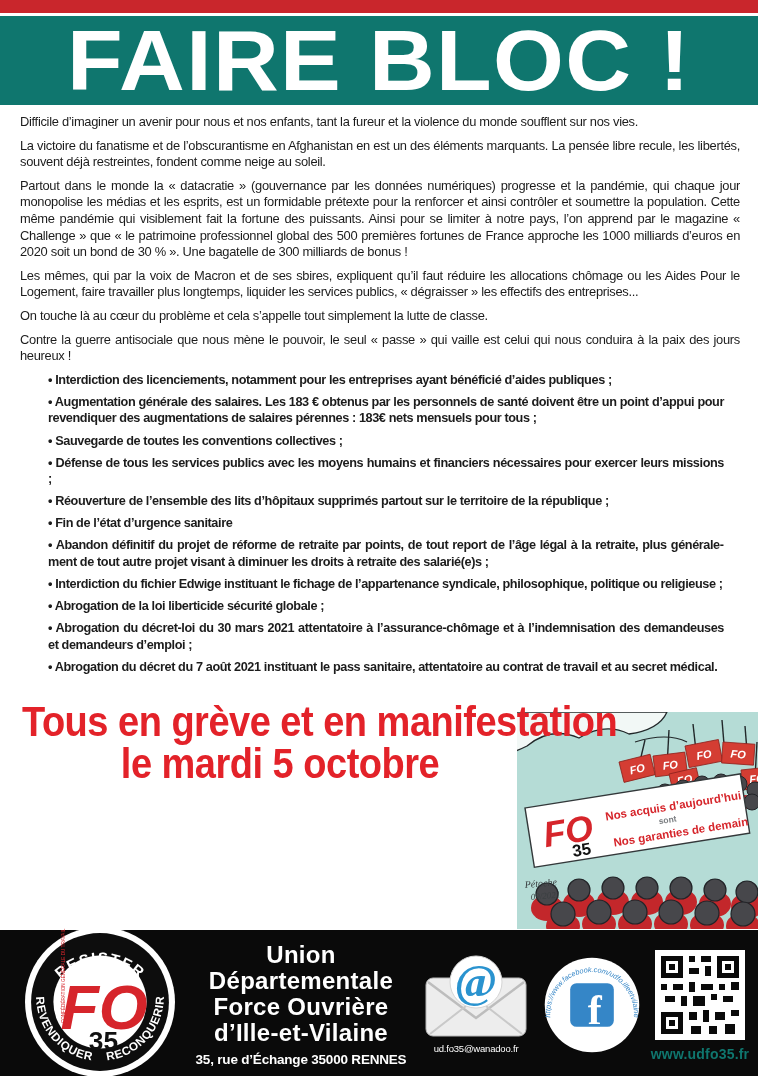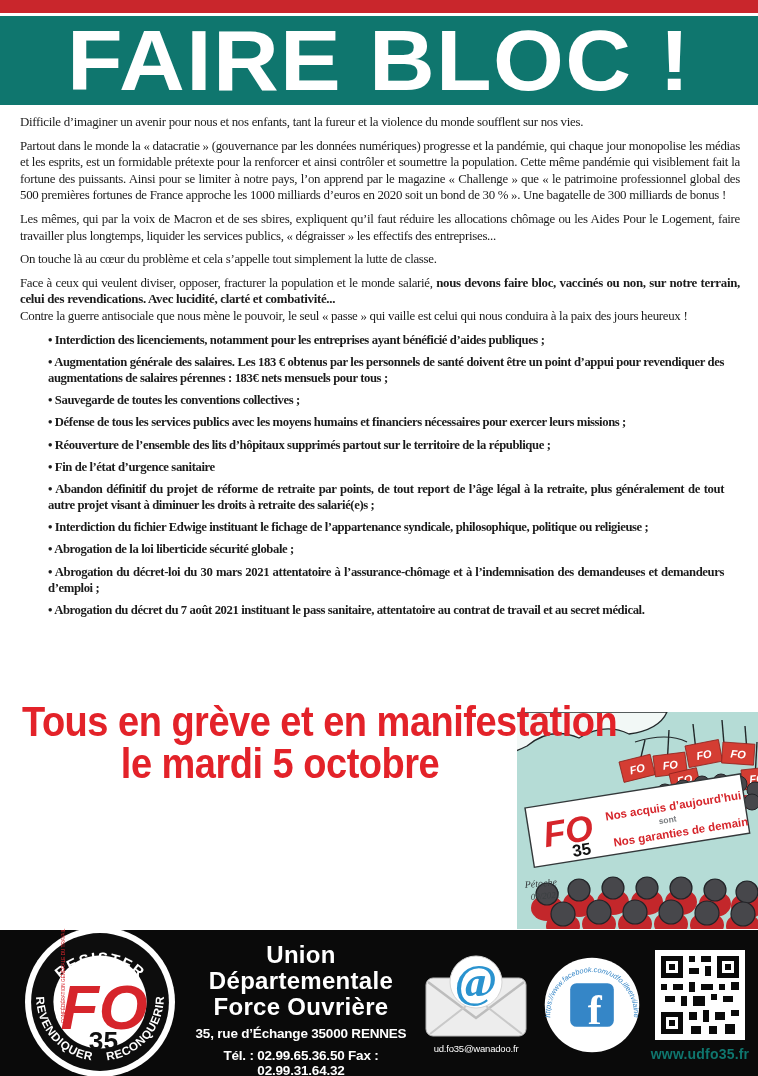--- a/index.html
+++ b/index.html
@@ -15,21 +15,21 @@
     display:flex; align-items:center; justify-content:center; overflow:hidden;
   }
   .banner .title {
     color:#ffffff; font-weight:bold; font-size:66px; letter-spacing:1px; white-space:nowrap;
     transform:scale(1.38,1.28); transform-origin:center;
   }
   
   .content {
     position:absolute; left:20px; top:114px; width:720px; height:586px;
     color:#1c1c1c; font-size:12.9px; line-height:16.6px; letter-spacing:-0.3px;
-    text-align:justify; overflow:hidden;font-family:Liberation Serif, serif;
+    text-align:justify; overflow:hidden;
   }
   .content p { margin:0 0 7px 0; }
   .content p.nogap { margin-bottom:0; }
   .demands { list-style:none; margin:6px 0 0 28px; width:676px; }
   .demands li {
     font-weight:bold; font-size:12.7px; line-height:16.6px; letter-spacing:-0.4px;
     margin-bottom:5.5px; text-align:justify;
   }
   .demands li::before { content:"• "; }
   
@@ -73,24 +73,24 @@
 
 <div id="page">
 
   <div class="top-strip"></div>
   <div class="banner">
     <div class="title">FAIRE BLOC !</div>
   </div>
 
   <div class="content">
     <p>Difficile d’imaginer un  avenir pour nous et nos enfants, tant la fureur et la violence du monde soufflent sur nos vies.</p>
+    <p>La victoire du fanatisme et de l’obscurantisme en Afghanistan en est un des éléments marquants. La pensée libre recule, les libertés, souvent déjà restreintes, fondent comme neige au soleil.</p>
     <p>Partout dans le monde  la « datacratie » (gouvernance par les données numériques) progresse et la pandémie, qui chaque jour monopolise les médias et les esprits, est un formidable prétexte pour la  renforcer et ainsi contrôler et  soumettre  la population. Cette même pandémie qui visiblement fait la fortune des puissants. Ainsi pour se limiter à notre pays, l’on apprend par le magazine «  Challenge »  que «  le patrimoine professionnel  global des 500 premières fortunes de France approche les 1000 milliards d’euros en 2020 soit un bond de 30 % ».  Une bagatelle de 300 milliards de bonus !</p>
     <p>Les mêmes, qui par la voix de Macron et de ses sbires, expliquent qu’il faut réduire les allocations chômage ou les Aides Pour le Logement, faire travailler plus longtemps, liquider les services publics, « dégraisser » les effectifs des entreprises...</p>
     <p>On touche là au cœur du problème et cela s’appelle tout simplement la lutte de classe.</p>
-    <p class="nogap"><span>Face à ceux qui veulent diviser, opposer, fracturer la population et le monde salarié, </span><strong>nous devons faire bloc, vaccinés ou non, sur notre terrain, celui des revendications. Avec lucidité, clarté et combativité...</strong></p>
     <p>Contre la guerre antisociale que nous mène le pouvoir, le seul « passe » qui vaille est celui qui nous conduira à la paix des jours heureux !</p>
     <ul class="demands">
       <li>Interdiction des licenciements, notamment pour les entreprises ayant bénéficié d’aides publiques ;</li>
       <li>Augmentation générale des salaires. Les 183 € obtenus par les personnels de santé doivent être un point d’appui pour revendiquer des augmentations de salaires pérennes : 183€ nets mensuels pour tous ;</li>
       <li>Sauvegarde de toutes les conventions collectives ;</li>
       <li>Défense de tous les services publics avec les moyens humains et financiers nécessaires pour exercer leurs missions ;</li>
       <li>Réouverture de l’ensemble des lits d’hôpitaux supprimés partout sur le territoire de la république ;</li>
       <li>Fin de l’état d’urgence sanitaire</li>
       <li>Abandon définitif du projet de réforme de retraite par points, de tout report de l’âge légal à la retraite, plus générale­ment de tout autre projet visant à diminuer les droits à retraite des salarié(e)s ;</li>
       <li>Interdiction du fichier Edwige instituant le fichage de l’appartenance syndicale, philosophique, politique ou religieuse ;</li>
@@ -241,20 +241,21 @@
         <textPath href="#arcBottom" startOffset="77%" text-anchor="middle">RECONQUERIR</textPath>
       </text>
       <text x="36" y="102" font-family="Liberation Sans, sans-serif" font-weight="bold" font-style="italic" font-size="62" fill="#d6252b">FO</text>
       <text x="64" y="122" font-family="Liberation Sans, sans-serif" font-weight="bold" font-size="26" fill="#111111">35</text>
       <text x="40" y="96" font-family="Liberation Sans, sans-serif" font-size="4.6" fill="#d6252b" transform="rotate(-90 40 96)">CONFÉDÉRATION GÉNÉRALE DU TRAVAIL</text>
     </svg>
 
     <div class="org-block">
       <div class="l1">Union Départementale</div>
       <div class="l1">Force Ouvrière</div>
+      <div class="l1">d’Ille-et-Vilaine</div>
       <div class="addr">35, rue d’Échange 35000 RENNES</div>
       <div class="tel">Tél. : 02.99.65.36.50  Fax : 02.99.31.64.32</div>
     </div>
 
     <div class="mail-block">
       <svg viewBox="0 0 112 92" width="112" height="92" xmlns="http://www.w3.org/2000/svg">
         <rect x="6" y="26" width="100" height="58" rx="7" fill="#ededed" stroke="#b8b8b8"></rect>
         <path d="M 8 30 L 56 66 L 104 30" fill="none" stroke="#bdbdbd" stroke-width="2.5"></path>
         <path d="M 10 82 L 46 54 M 102 82 L 66 54" fill="none" stroke="#c9c9c9" stroke-width="2"></path>
         <circle cx="56" cy="30" r="26" fill="#ffffff" stroke="#d5d5d5"></circle>

